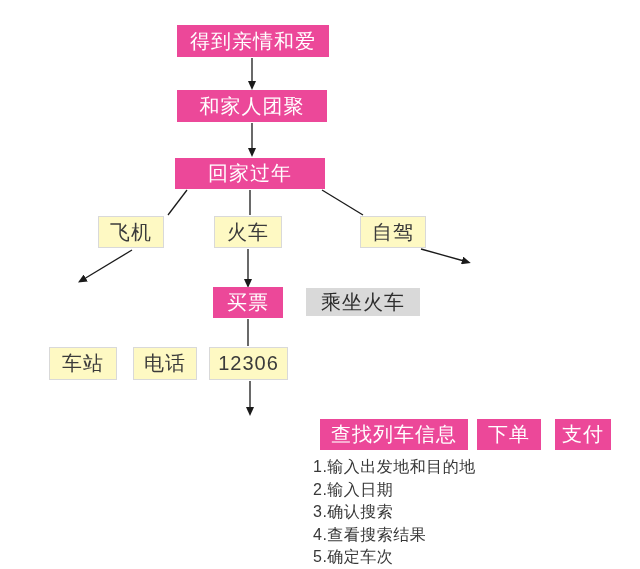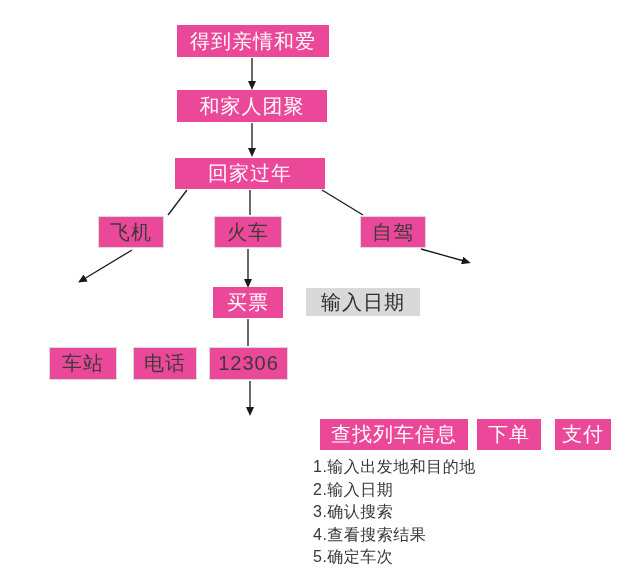--- a/index.html
+++ b/index.html
@@ -7,21 +7,21 @@
     position:relative;width:640px;height:569px;background:#ffffff;overflow:hidden;
     font-family:"Liberation Sans","DejaVu Sans",sans-serif;
   }
   .edges{position:absolute;left:0;top:0;width:640px;height:569px;}
   .node{
     position:absolute;box-sizing:border-box;
     display:flex;align-items:center;justify-content:center;
     white-space:nowrap;letter-spacing:1px;
   }
   .green{background:#ec4899;color:#ffffff;font-size:20px;}
-  .white{background:#ec4899;border:1px solid #D9D9D9;color:#3B3B3B;font-size:20px;}
+  .white{background:#fef9c3;border:1px solid #D9D9D9;color:#3B3B3B;font-size:20px;}
   .gray{background:#D9D9D9;color:#2E2E2E;font-size:20px;}
   .steps{
     position:absolute;left:313px;top:456px;
     font-size:16px;line-height:22.5px;color:#383838;letter-spacing:.5px;
   }
   .steps div{white-space:nowrap;}
 </style>
 </head>
 <body>
 
@@ -54,21 +54,21 @@
   <div class="node green" style="left:175px;top:158px;width:150px;height:31px">回家过年</div>
 
   <div class="node white" style="left:98px;top:216px;width:66px;height:32px">飞机</div>
 
   <div class="node white" style="left:214px;top:216px;width:68px;height:32px">火车</div>
 
   <div class="node white" style="left:360px;top:216px;width:66px;height:32px">自驾</div>
 
   <div class="node green" style="left:213px;top:287px;width:70px;height:31px">买票</div>
 
-  <div class="node gray" style="left:306px;top:288px;width:114px;height:28px">输入日期</div>
+  <div class="node gray" style="left:306px;top:288px;width:114px;height:28px">乘坐火车</div>
 
   <div class="node white" style="left:49px;top:347px;width:68px;height:33px">车站</div>
 
   <div class="node white" style="left:133px;top:347px;width:64px;height:33px">电话</div>
 
   <div class="node white" style="left:209px;top:347px;width:79px;height:33px">12306</div>
 
 
   <div class="node green" style="left:320px;top:419px;width:148px;height:31px">查找列车信息</div>
 

